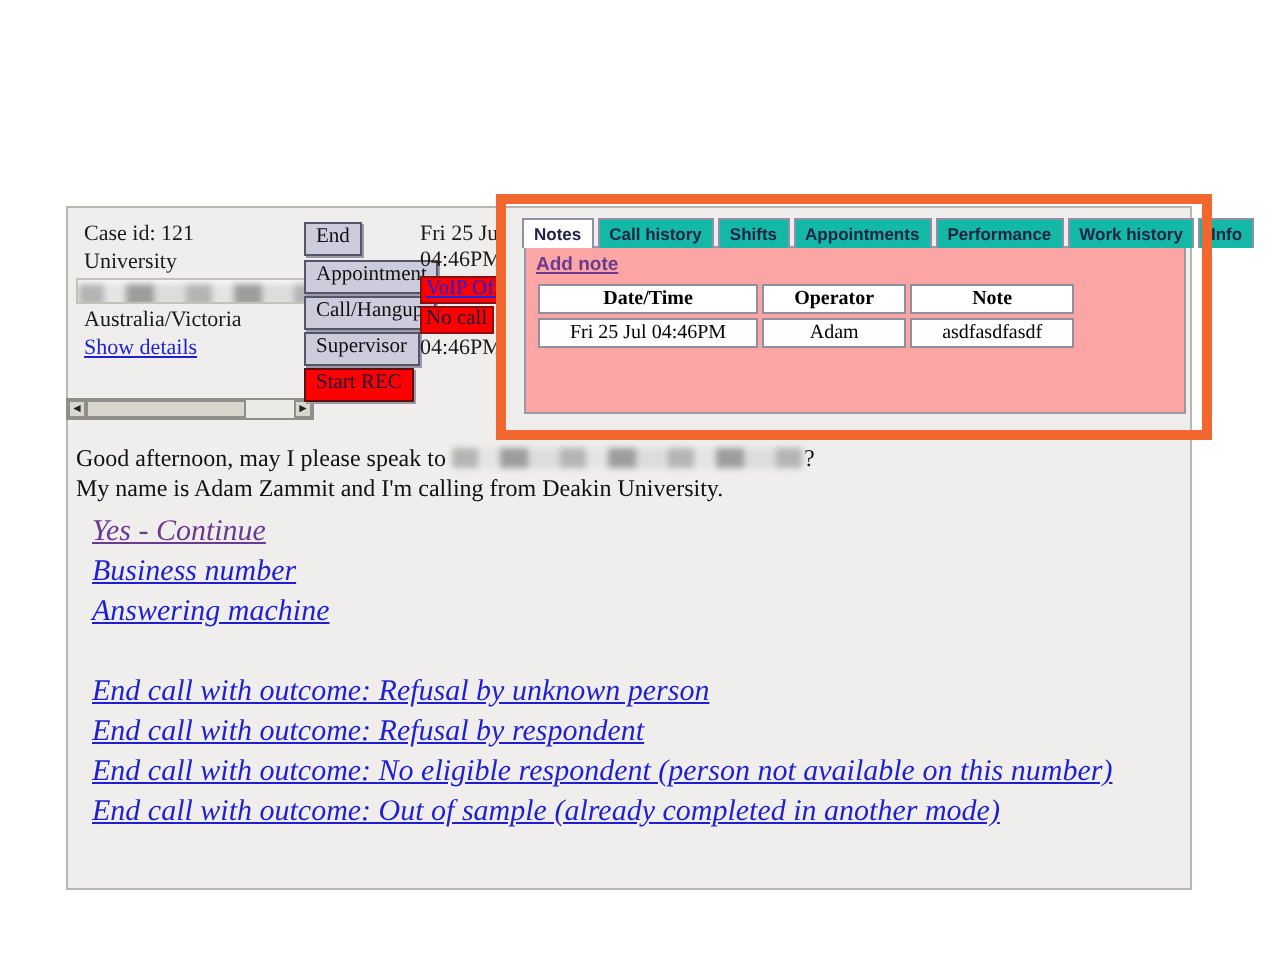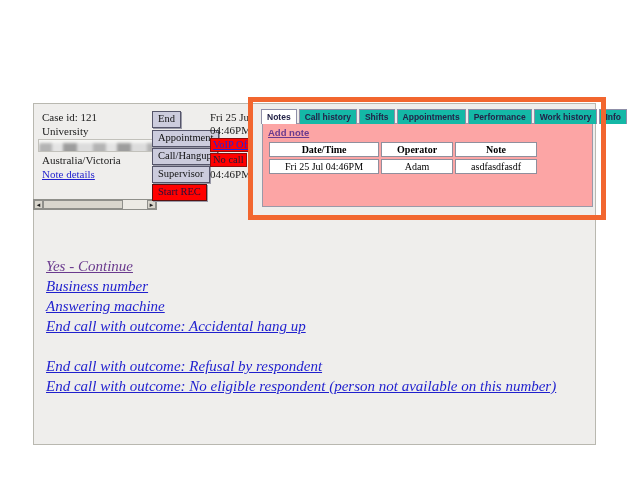--- a/index.html
+++ b/index.html
@@ -107,21 +107,21 @@
 
 <div class="slide">
 
 
   <div class="app-backdrop"></div>
 
   <div class="t" style="left:42px; top:111px;">Case id: 121</div>
   <div class="t" style="left:42px; top:125px;">University</div>
   <div class="name-strip"><span class="redact"></span></div>
   <div class="t" style="left:42px; top:154px;">Australia/Victoria</div>
-  <a class="lnk t" style="left:42px; top:168px;">Note details</a>
+  <a class="lnk t" style="left:42px; top:168px;">Show details</a>
 
   <div class="hscroll">
     <div class="hs-arrow">◄</div>
     <div class="hs-thumb"></div>
     <div class="hs-track"></div>
     <div class="hs-arrow">►</div>
   </div>
 
   <button class="btn" style="top:111px;">End</button>
   <button class="btn" style="top:130px;">Appointment</button>
@@ -158,21 +158,26 @@
         <td class="c1">Fri 25 Jul 04:46PM</td>
         <td class="c2">Adam</td>
         <td class="c3">asdfasdfasdf</td>
       </tr>
     </tbody>
       </table>
   </div>
 
   <div class="highlight"></div>
 
+  <div class="script">
+    <span>Good afternoon, may I please speak to </span><span class="redact"></span><span>?</span><br>
+    <span>My name is Adam Zammit and I'm calling from Deakin University.</span>
+  </div>
 
   <a class="lnk outlink visited" style="top:260px;">Yes - Continue</a>
   <a class="lnk outlink" style="top:280px;">Business number</a>
   <a class="lnk outlink" style="top:300px;">Answering machine</a>
-  <a class="lnk outlink" style="top:320px;">End call with outcome: Accidental hang up</a>
+  <a class="lnk outlink" style="top:340px;">End call with outcome: Refusal by unknown person</a>
   <a class="lnk outlink" style="top:360px;">End call with outcome: Refusal by respondent</a>
   <a class="lnk outlink" style="top:380px;">End call with outcome: No eligible respondent (person not available on this number)</a>
+  <a class="lnk outlink" style="top:400px;">End call with outcome: Out of sample (already completed in another mode)</a>
 
 </div>
 
 </body></html>

